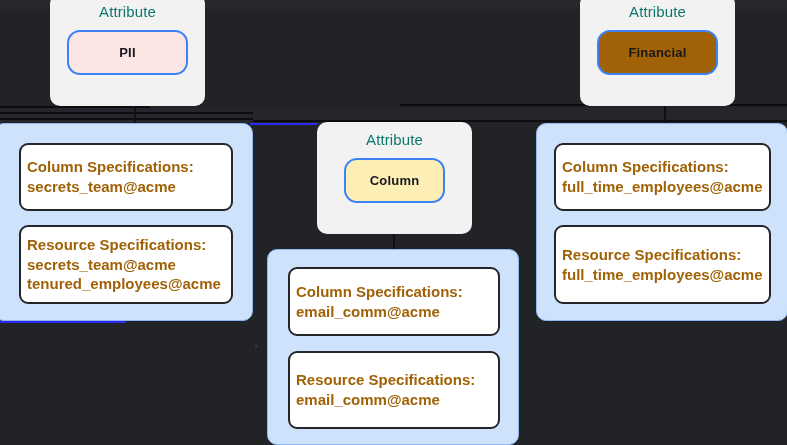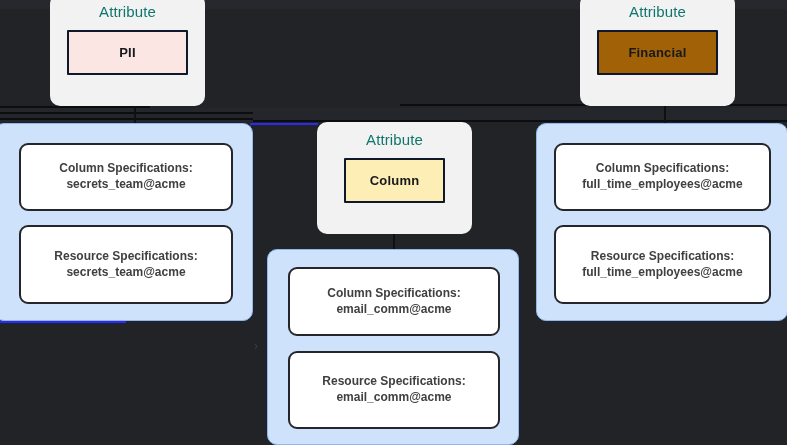--- a/index.html
+++ b/index.html
@@ -55,22 +55,22 @@
     padding-top: 9px;
   }
   .attr-title {
     font-size: 15px;
     color: #0f766e;
     letter-spacing: 0.1px;
     margin-bottom: 10px;
   }
   .attr-chip {
     box-sizing: border-box;
-    border: 2px solid #0f172a;
-    border-radius: 1px;
+    border: 2px solid #3b82f6;
+    border-radius: 13px;
     display: flex;
     align-items: center;
     justify-content: center;
     font-size: 13px;
     font-weight: bold;
     color: #17181b;
     letter-spacing: 0.2px;
   }
 
   
@@ -82,26 +82,26 @@
     box-sizing: border-box;
   }
   .spec-box {
     position: absolute;
     background: #ffffff;
     border: 2px solid #24262b;
     border-radius: 9px;
     box-sizing: border-box;
     display: flex;
     flex-direction: column;
-    align-items: center;
+    align-items: flex-start;
     justify-content: center;
     text-align: center;
-    font-size: 12px;
+    font-size: 15px;
     font-weight: bold;
-    color: #404040;
+    color: #a16207;
     line-height: 1.32;
     padding: 4px 6px;
   }
   .spec-box .ln { display: block; white-space: nowrap; }
 
   
   .chevron {
     position: absolute;
     color: #3a3d44;
     font-size: 12px;
@@ -150,20 +150,21 @@
   </div>
 
   <div class="spec-panel" style="left:-6px; top:123px; width:259px; height:198px;">
     <div class="spec-box" style="left:24px; top:19px; width:214px; height:68px;">
       <span class="ln">Column Specifications:</span>
       <span class="ln">secrets_team@acme</span>
     </div>
     <div class="spec-box" style="left:24px; top:101px; width:214px; height:79px;">
       <span class="ln">Resource Specifications:</span>
       <span class="ln">secrets_team@acme</span>
+      <span class="ln">tenured_employees@acme</span>
     </div>
   </div>
 
   <div class="spec-panel" style="left:267px; top:249px; width:252px; height:196px;">
     <div class="spec-box" style="left:20px; top:17px; width:212px; height:69px;">
       <span class="ln">Column Specifications:</span>
       <span class="ln">email_comm@acme</span>
     </div>
     <div class="spec-box" style="left:20px; top:101px; width:212px; height:78px;">
       <span class="ln">Resource Specifications:</span>

